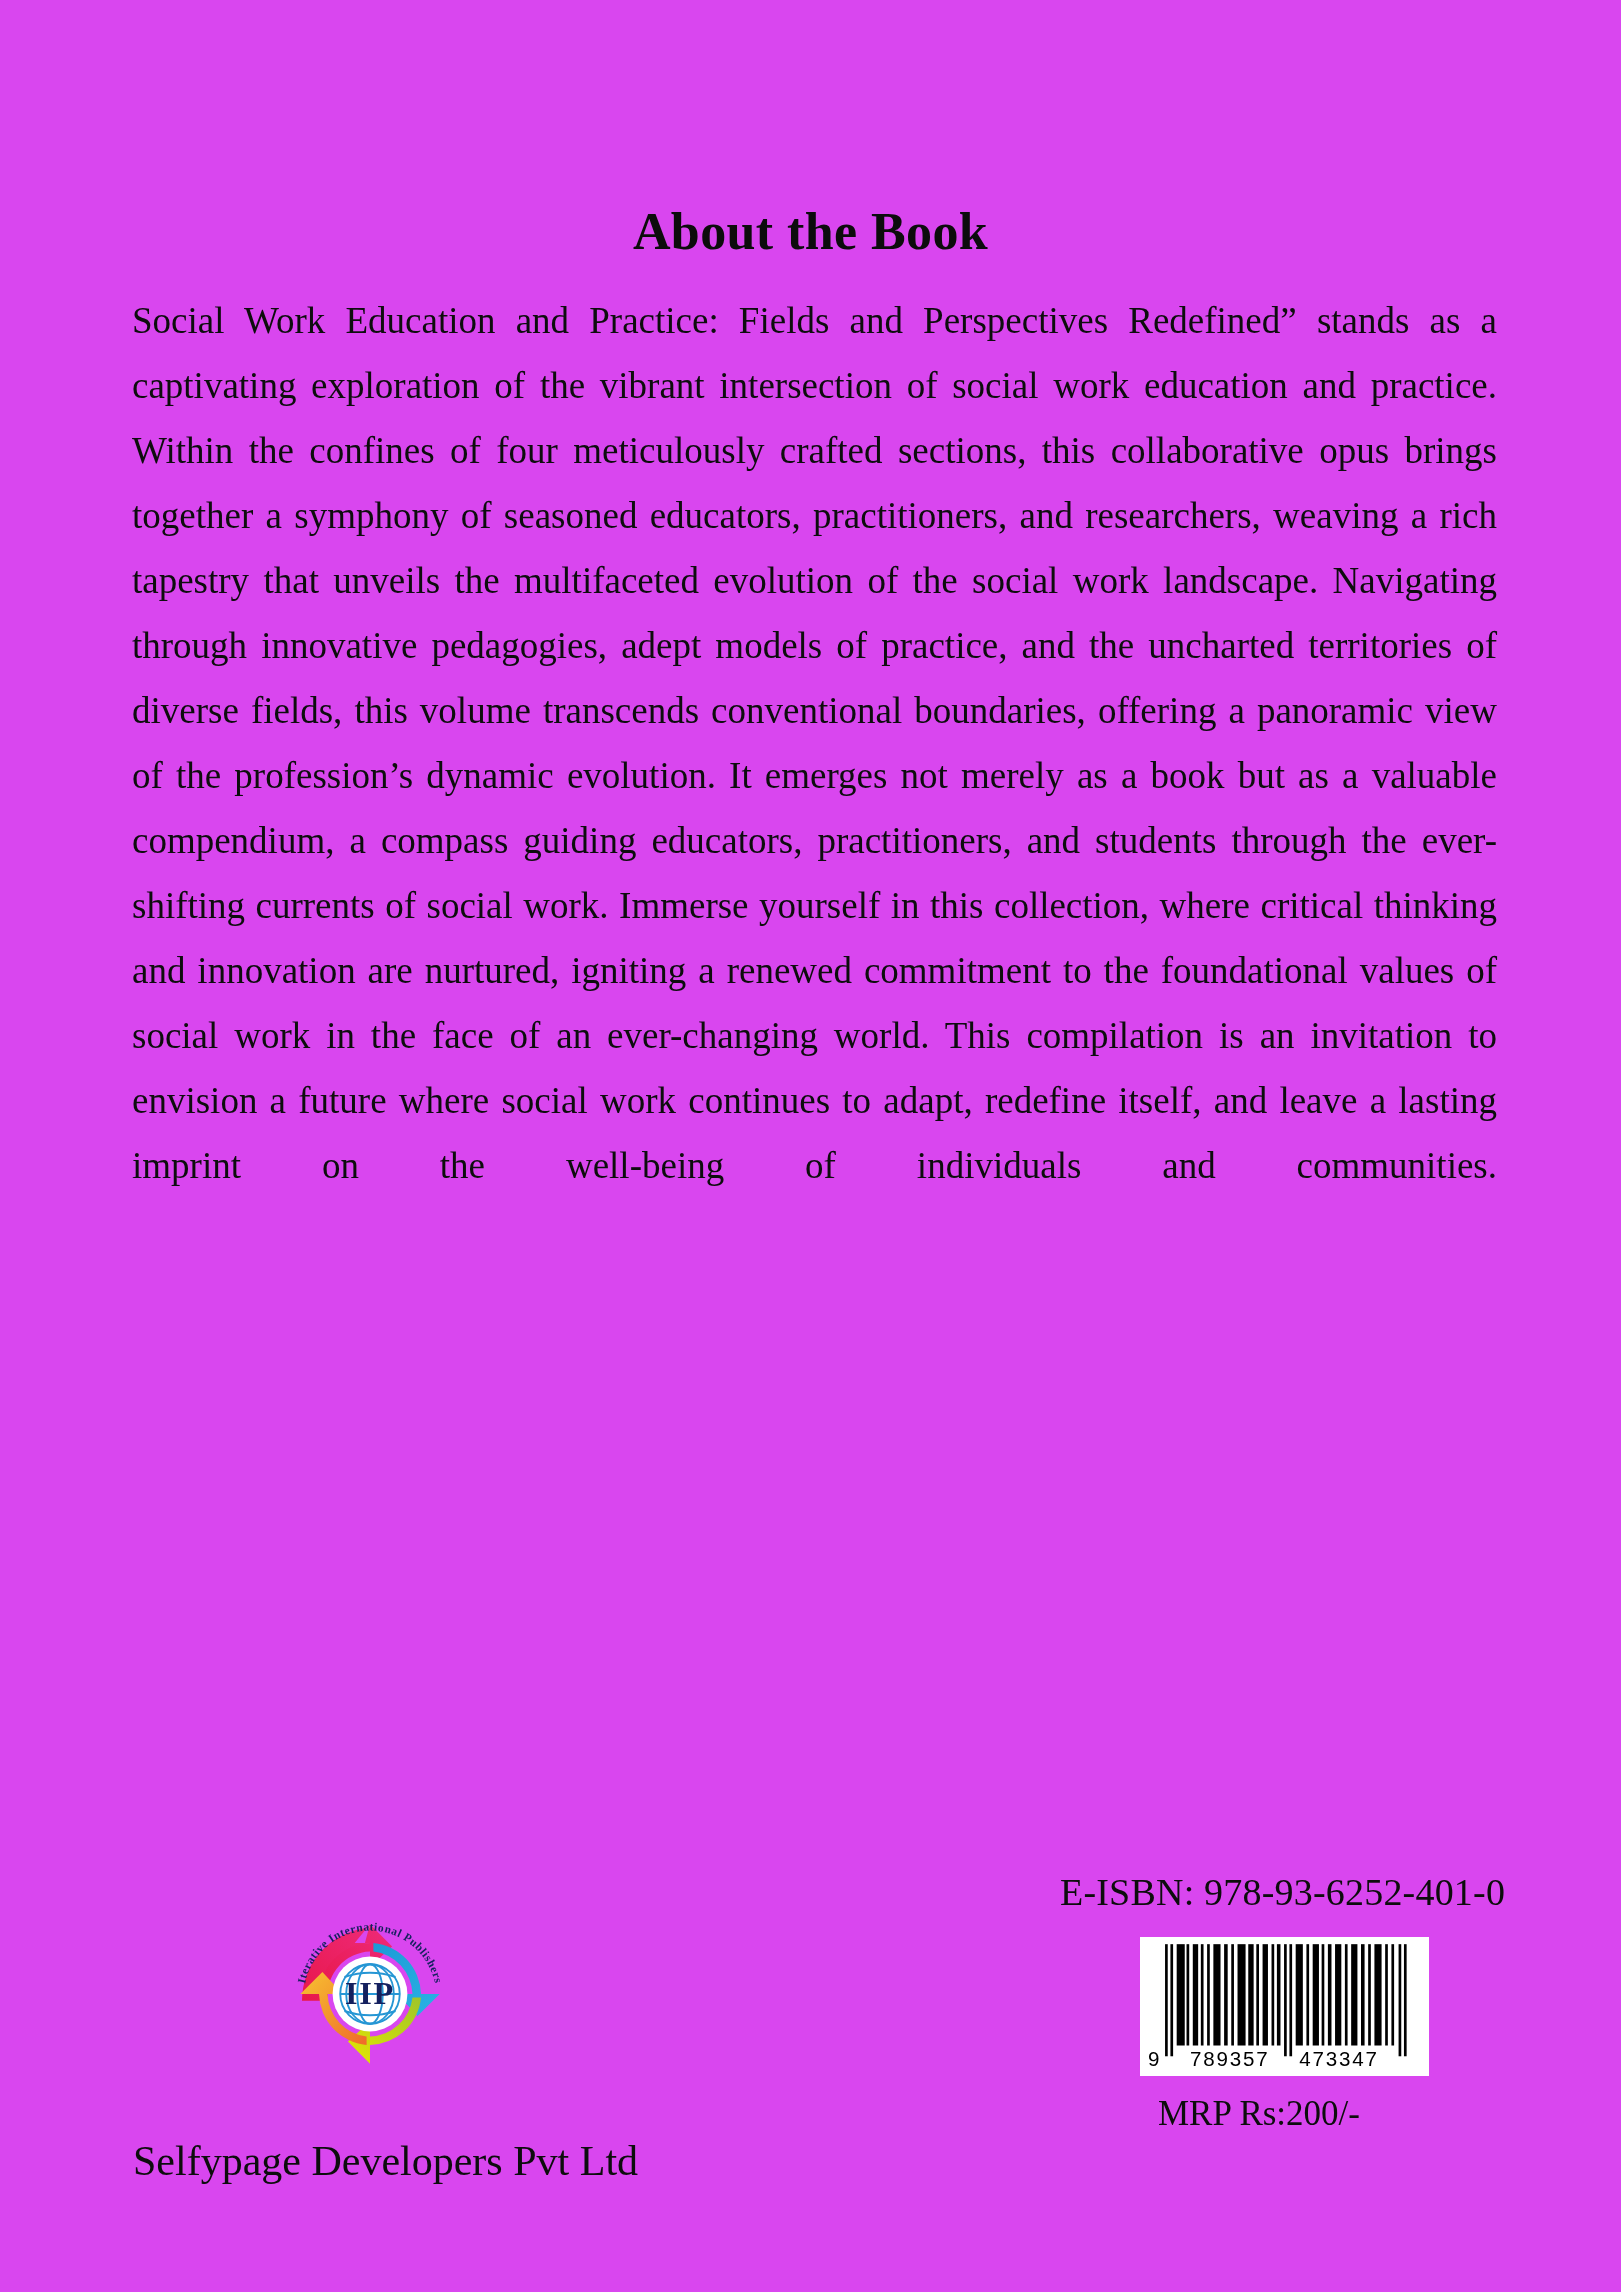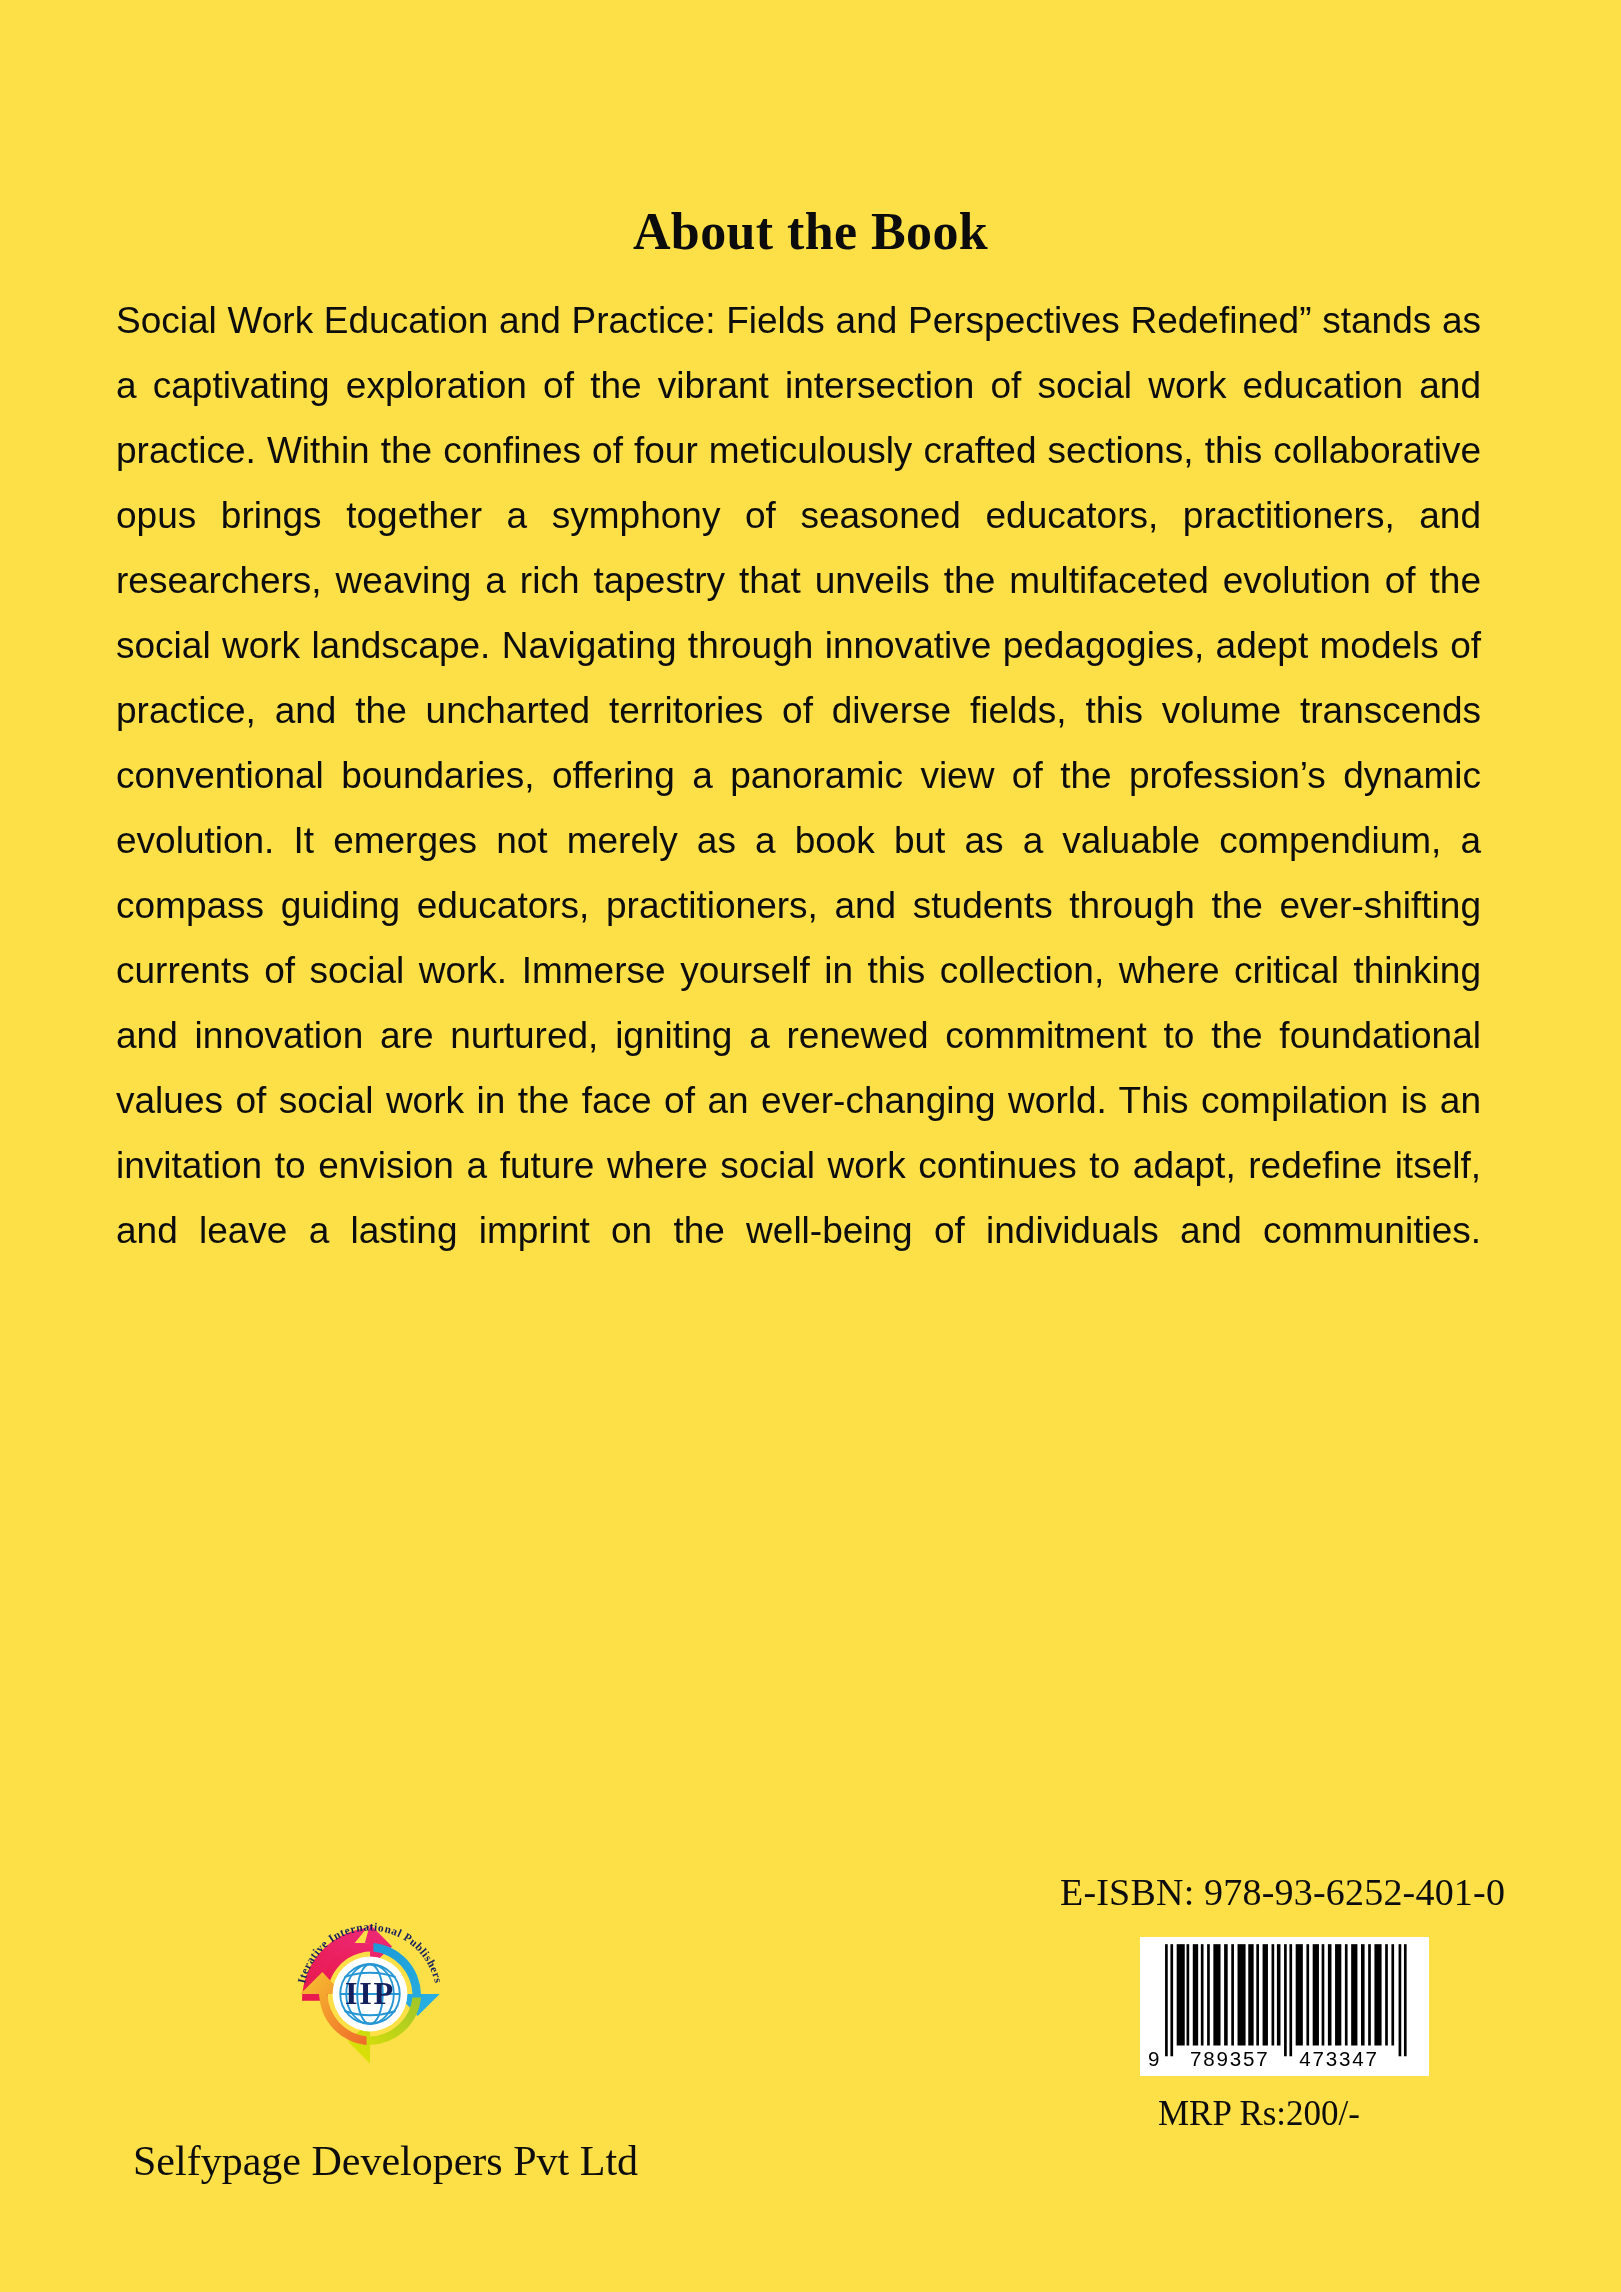--- a/index.html
+++ b/index.html
@@ -12,49 +12,49 @@
     background: #e2dabb;
     font-family: "Liberation Serif", "DejaVu Serif", serif;
     color: #111;
     overflow: hidden;
     position: relative;
   }
 
   .page {
     position: absolute;
     inset: 0;
-    background: #fde047;
+    background: #d946ef;
   }
 
   
   .about-heading {
     position: absolute;
     top: 167px;
     left: 0;
     width: 1621px;
     text-align: center;
     font-size: 52px;
     font-weight: bold;
     letter-spacing: 0.4px;
     color: #0c0c0c;
     font-family: "Liberation Serif", "DejaVu Serif", serif;
   }
 
   
   .blurb {
     position: absolute;
     top: 288px;
-    left: 116px;
+    left: 132px;
     width: 1365px;
     font-size: 37px;
     line-height: 65px;
     text-align: justify;
     text-justify: inter-word;
     color: #0d0d0d;
-    font-family: Liberation Sans, sans-serif;
+    font-family: Liberation Serif, serif;
   }
   .blurb::after {
     content: "";
     display: inline-block;
     width: 100%;
   }
 
   
   .footer {
     position: absolute;

